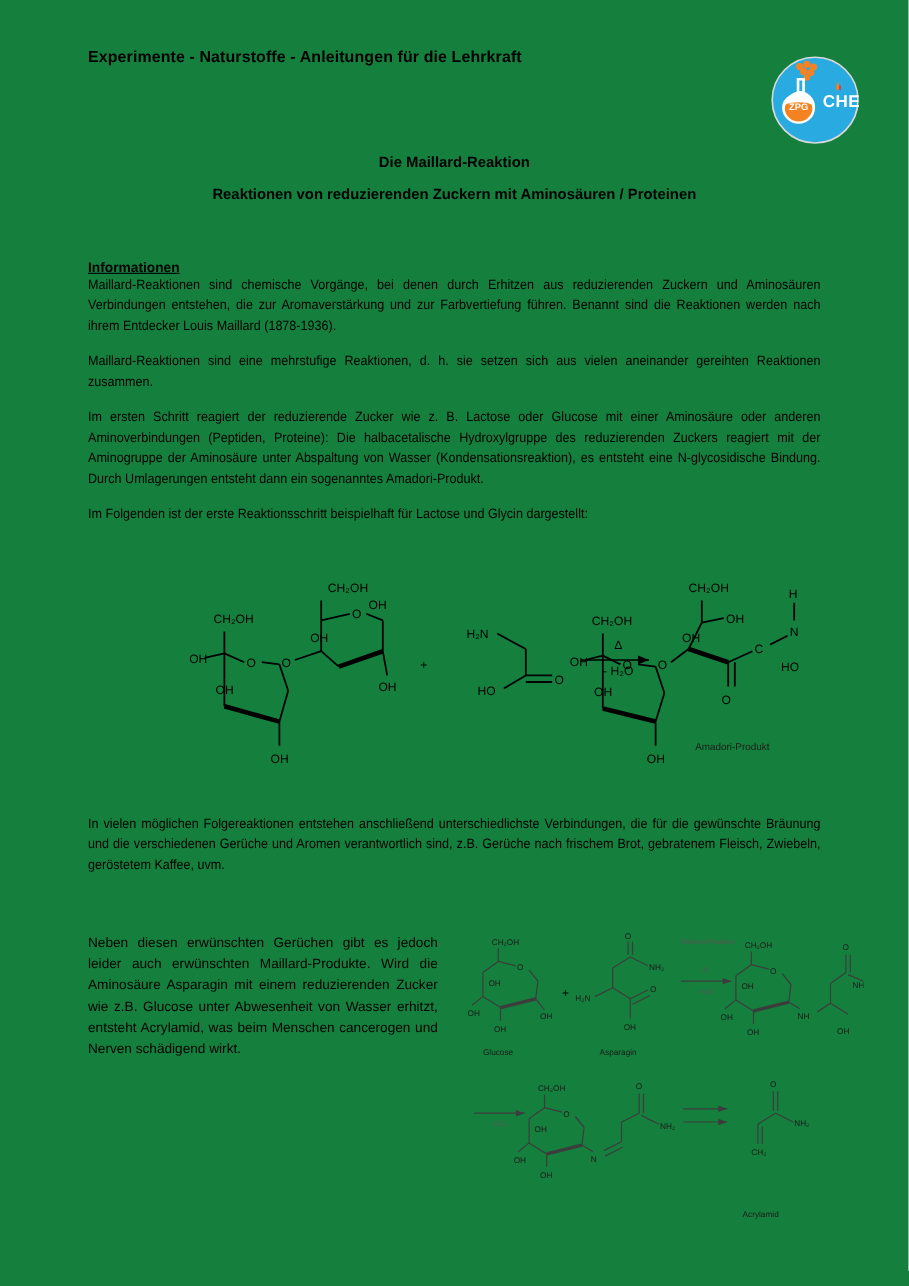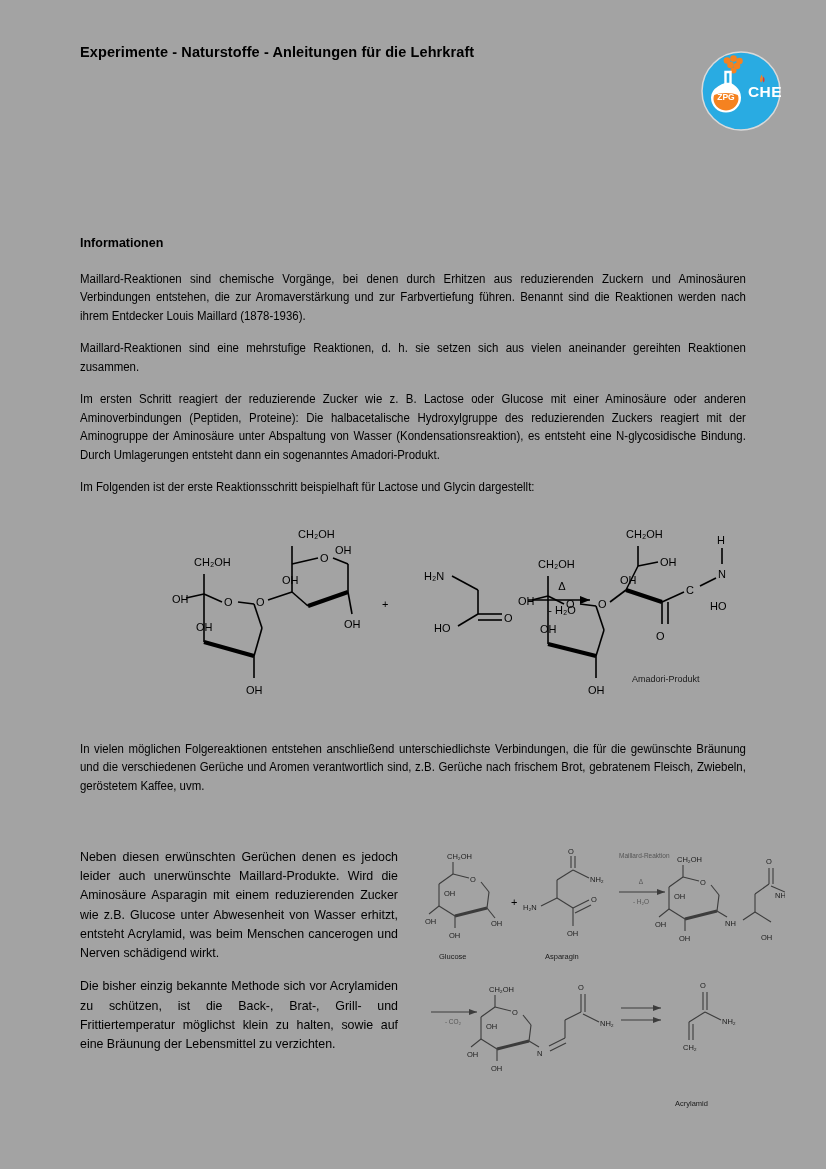--- a/index.html
+++ b/index.html
@@ -11,21 +11,21 @@
     width: 826px;
     height: 1169px;
     position: relative;
     font-family: "Liberation Sans", sans-serif;
     color: #000000;
     overflow: hidden;
   }
   .page {
     position: absolute;
     inset: 0;
-    background: #a3a3a3;
+    background: #15803d;
   }
 
   
   .doc-header {
     position: absolute;
     left: 80px;
     top: 44px;
     width: 600px;
   }
   .doc-header-title {
@@ -66,21 +66,22 @@
     position: absolute;
     left: 80px;
     top: 236px;
     width: 666px;
   }
   .section-head {
     font-size: 12.5px;
     font-weight: bold;
     font-family: "Liberation Sans Narrow", "Liberation Sans", sans-serif;
     font-stretch: condensed;
-    margin-bottom: 20px;
+    margin-bottom: 0;
+    text-decoration: underline;
   }
   p.body {
     font-size: 12.3px;
     line-height: 1.5;
     margin: 0 0 14px 0;
     text-align: justify;
     font-family: "Liberation Sans Narrow", "Liberation Sans", sans-serif;
     font-stretch: condensed;
     transform: scaleX(0.93);
     transform-origin: left center;
@@ -169,20 +170,24 @@
       </g>
 
       <g>
         <path d="M61.5 24.5 C60 28 59.4 30.5 61 32.5 C62.8 30.8 63.6 28 61.5 24.5 Z" fill="#f58220"></path>
         <path d="M63.5 26.5 C62.6 29.2 62.5 31 63.6 32.6 C64.8 31.2 65 28.8 63.5 26.5 Z" fill="#e6342a"></path>
       </g>
       <text x="48" y="47" font-size="15.5" font-weight="bold" fill="#ffffff" letter-spacing="0.4" font-family="'Liberation Sans', sans-serif">CHEMIE</text>
     </svg>
   </div>
 
+  <div class="title-block">
+    <div class="title-main">Die Maillard-Reaktion</div>
+    <div class="title-sub">Reaktionen von reduzierenden Zuckern mit Aminosäuren / Proteinen</div>
+  </div>
 
   <div class="content">
     <div class="section-head">Informationen</div>
     <p class="body">Maillard-Reaktionen sind chemische Vorgänge, bei denen durch Erhitzen aus reduzierenden Zuckern und Aminosäuren Verbindungen entstehen, die zur Aromaverstärkung und zur Farbvertiefung führen. Benannt sind die Reaktionen werden nach ihrem Entdecker Louis Maillard (1878-1936).</p>
     <p class="body">Maillard-Reaktionen sind eine mehrstufige Reaktionen, d. h. sie setzen sich aus vielen aneinander gereihten Reaktionen zusammen.</p>
     <p class="body">Im ersten Schritt reagiert der reduzierende Zucker wie z. B. Lactose oder Glucose mit einer Aminosäure oder anderen Aminoverbindungen (Peptiden, Proteine): Die halbacetalische Hydroxylgruppe des reduzierenden Zuckers reagiert mit der Aminogruppe der Aminosäure unter Abspaltung von Wasser (Kondensationsreaktion), es entsteht eine N-glycosidische Bindung. Durch Umlagerungen entsteht dann ein sogenanntes Amadori-Produkt.</p>
     <p class="body">Im Folgenden ist der erste Reaktionsschritt beispielhaft für Lactose und Glycin dargestellt:</p>
   </div>
 
   <div class="figure-main">
@@ -294,22 +299,21 @@
       </g>
     </svg>
   </div>
 
   <div class="content" style="top:740px;">
     <p class="body">In vielen möglichen Folgereaktionen entstehen anschließend unterschiedlichste Verbindungen, die für die gewünschte Bräunung und die verschiedenen Gerüche und Aromen verantwortlich sind, z.B. Gerüche nach frischem Brot, gebratenem Fleisch, Zwiebeln, geröstetem Kaffee, uvm.</p>
   </div>
 
   <div class="lower">
     <div class="lower-text">
-      <p class="body-wide">Neben diesen erwünschten Gerüchen denen es jedoch leider auch unerwünschte Maillard-Produkte. Wird die Aminosäure Asparagin mit einem reduzierenden Zucker wie z.B. Glucose unter Abwesenheit von Wasser erhitzt, entsteht Acrylamid, was beim Menschen cancerogen und Nerven schädigend wirkt.</p>
-      <p class="body-wide">Die bisher einzig bekannte Methode sich vor Acrylamiden zu schützen, ist die Back-, Brat-, Grill- und Frittiertemperatur möglichst klein zu halten, sowie auf eine Bräunung der Lebensmittel zu verzichten.</p>
+      <p class="body-wide">Neben diesen erwünschten Gerüchen gibt es jedoch leider auch erwünschten Maillard-Produkte. Wird die Aminosäure Asparagin mit einem reduzierenden Zucker wie z.B. Glucose unter Abwesenheit von Wasser erhitzt, entsteht Acrylamid, was beim Menschen cancerogen und Nerven schädigend wirkt.</p>
     </div>
 
     <div class="figure-lower">
       <svg width="360" height="285" viewBox="0 0 360 285">
 
         <g>
           <text class="atom-sm" x="22" y="15">CH₂OH</text>
           <path class="bond-gray" d="M28 18 L28 30"></path>
           <path class="bond-gray" d="M28 30 L14 40"></path>
           <path class="bond-gray" d="M28 30 L44 34"></path>

